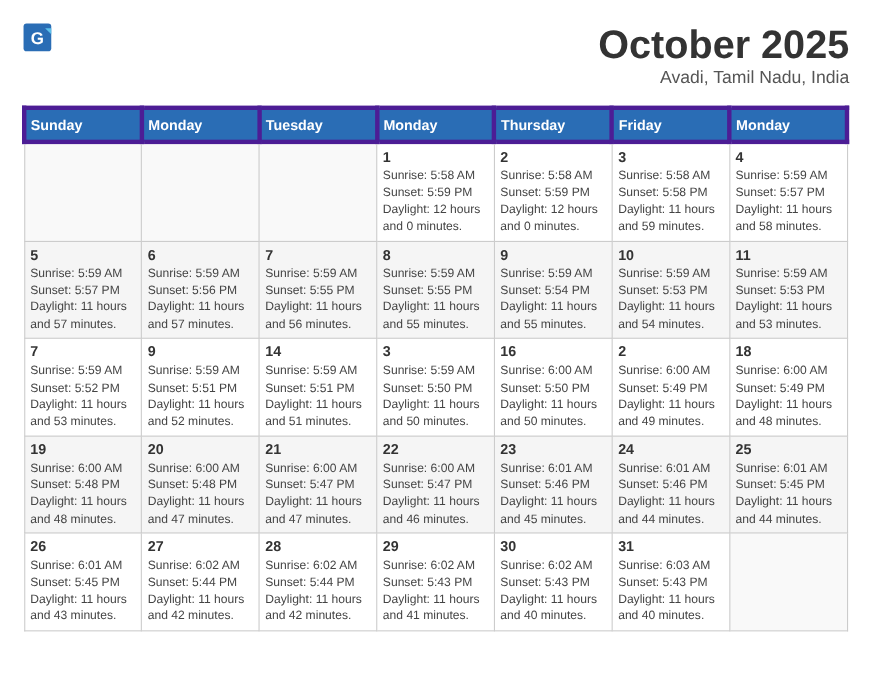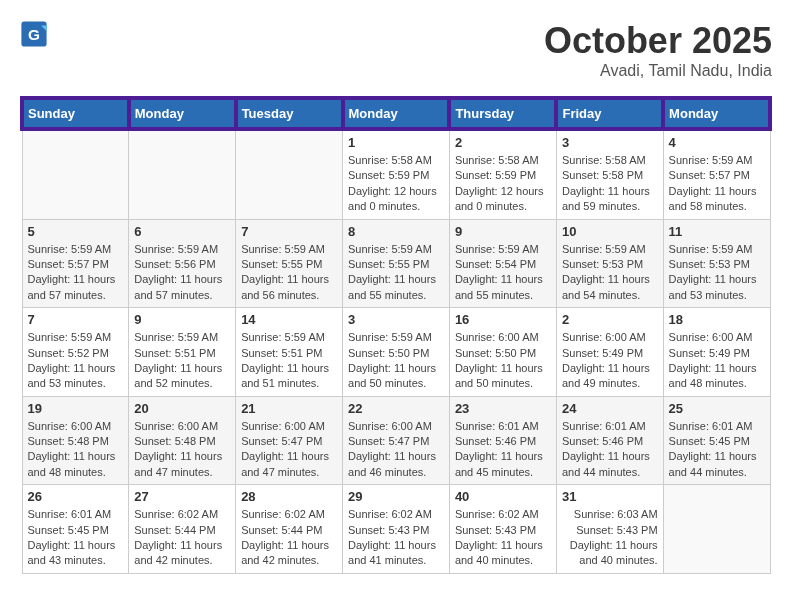--- a/index.html
+++ b/index.html
@@ -320,29 +320,29 @@
 and 42 minutes.</div>
         </td>
         <td>
           <div class="day-number">29</div>
           <div class="day-info" style="white-space: pre-line;">Sunrise: 6:02 AM
 Sunset: 5:43 PM
 Daylight: 11 hours
 and 41 minutes.</div>
         </td>
         <td>
-          <div class="day-number">40</div>
+          <div class="day-number">30</div>
           <div class="day-info" style="white-space: pre-line;">Sunrise: 6:02 AM
 Sunset: 5:43 PM
 Daylight: 11 hours
 and 40 minutes.</div>
         </td>
         <td>
           <div class="day-number">31</div>
-          <div class="day-info" style="white-space: pre-line; text-align: right;">Sunrise: 6:03 AM
+          <div class="day-info" style="white-space: pre-line;">Sunrise: 6:03 AM
 Sunset: 5:43 PM
 Daylight: 11 hours
 and 40 minutes.</div>
         </td>
         <td class="empty"></td>
       </tr>
     </tbody>
 </table>
 
 </body></html>

